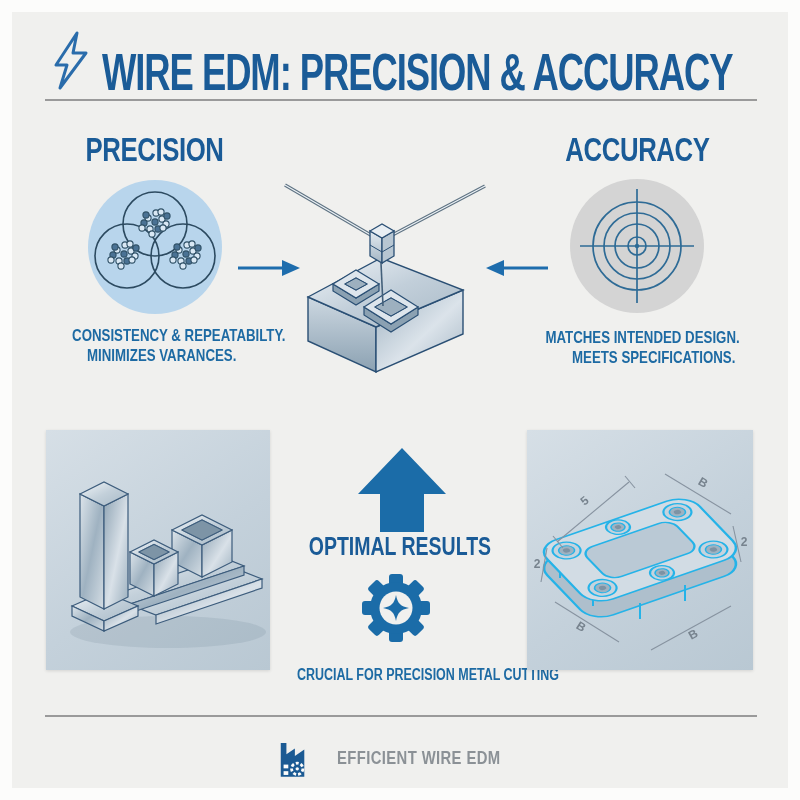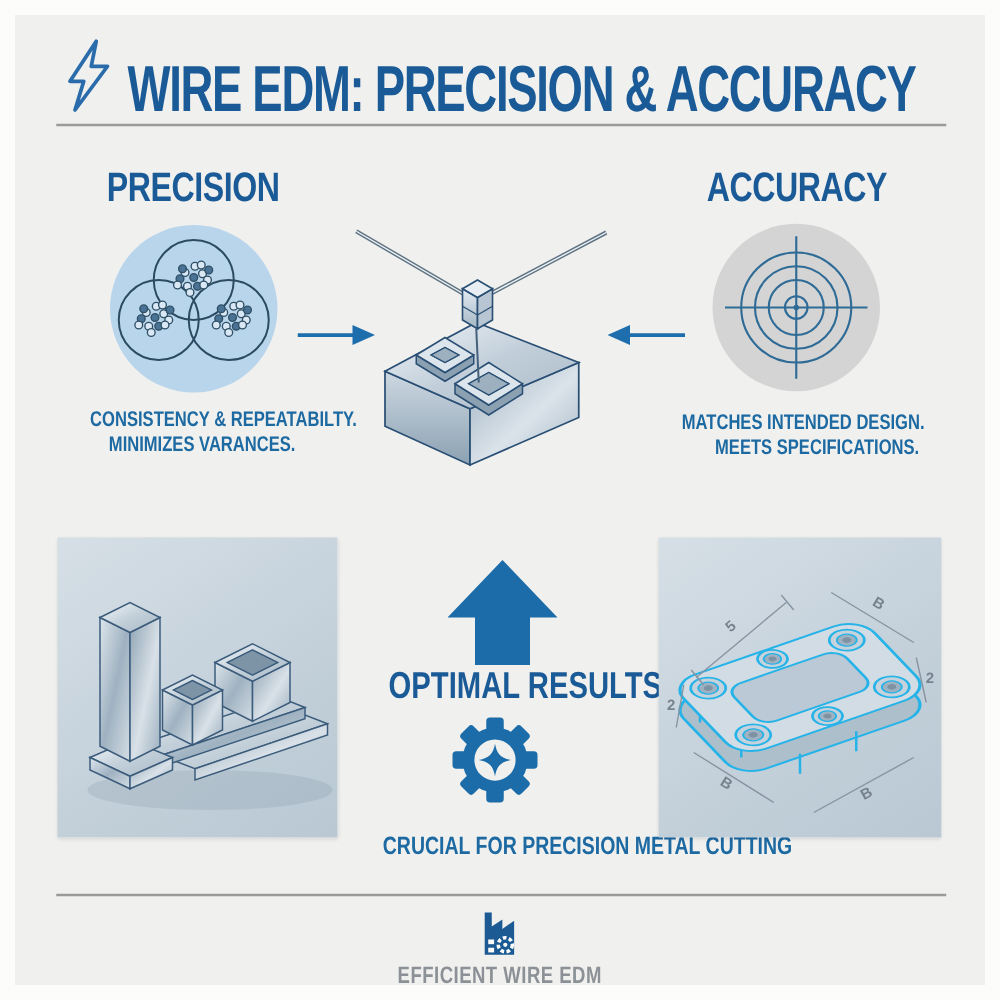--- a/index.html
+++ b/index.html
@@ -234,21 +234,21 @@
       <polygon points="34,64 58,52 82,64 58,76" fill="url(#pTop)" stroke="#3c5c7c" stroke-width="1.2"></polygon>
     </svg>
   </div>
 
   <div class="abs" style="left:358px;top:448px;">
     <svg width="88" height="84" viewBox="0 0 88 84">
       <polygon points="44,0 88,46 66,46 66,84 22,84 22,46 0,46" fill="#1b6ca8"></polygon>
     </svg>
   </div>
 
-  <div class="abs" style="left:280px;top:532px;width:240px;text-align:center;font-size:30px;font-weight:bold;color:#1a5b97;">
+  <div class="abs" style="left:280px;top:532px;width:240px;text-align:center;font-size:25px;font-weight:bold;color:#1a5b97;">
     <span class="t-cond">OPTIMAL RESULTS</span>
   </div>
 
   <div class="abs" style="left:356px;top:568px;">
     <svg width="80" height="80" viewBox="0 0 80 80">
       <g transform="translate(40,40)" fill="#1b6ca8">
         <g>
           <rect x="-7" y="-34" width="14" height="14" rx="3"></rect>
           <rect x="-7" y="-34" width="14" height="14" rx="3" transform="rotate(45)"></rect>
           <rect x="-7" y="-34" width="14" height="14" rx="3" transform="rotate(90)"></rect>
@@ -258,21 +258,21 @@
           <rect x="-7" y="-34" width="14" height="14" rx="3" transform="rotate(270)"></rect>
           <rect x="-7" y="-34" width="14" height="14" rx="3" transform="rotate(315)"></rect>
         </g>
         <circle r="26"></circle>
         <circle r="16.5" fill="#f0f0ee"></circle>
         <path d="M0,-13 C1.6,-4.6 4.6,-1.6 13,0 C4.6,1.6 1.6,4.6 0,13 C-1.6,4.6 -4.6,1.6 -13,0 C-4.6,-1.6 -1.6,-4.6 0,-13 Z"></path>
       </g>
     </svg>
   </div>
 
-  <div class="abs cap-blue" style="left:260px;top:666px;width:280px;text-align:center;font-size:20px;font-weight:bold;">
+  <div class="abs cap-blue" style="left:260px;top:666px;width:280px;text-align:center;font-size:16px;font-weight:bold;">
     <span class="t-cond">CRUCIAL FOR PRECISION METAL CUTTING</span>
   </div>
 
   <div class="abs panel" style="left:527px;top:430px;width:226px;height:240px;">
     <svg width="226" height="240" viewBox="0 0 226 240">
 
       <g transform="translate(113,136) scale(1,0.6) rotate(-30)">
         <rect x="-88" y="-57" width="176" height="114" rx="24" fill="#aebfcc" stroke="#25b3e8" stroke-width="2.6"></rect>
       </g>
 
@@ -337,21 +337,21 @@
         <text x="217" y="116">2</text>
         <text x="10" y="138">2</text>
         <text x="52" y="200" transform="rotate(32 52 200)">B</text>
         <text x="168" y="208" transform="rotate(-29 168 208)">B</text>
       </g>
     </svg>
   </div>
 
   <div class="abs divider" style="left:45px;top:715px;width:712px;"></div>
 
-  <div class="abs center-row" style="left:0;top:732px;width:800px;height:52px;gap:5px;flex-direction:column;">
+  <div class="abs center-row" style="left:0;top:732px;width:800px;height:52px;gap:5px;">
     <span>
       <svg width="32" height="40" viewBox="0 0 34 40">
         <path d="M4,4 h6 v12 l9,-6 v8 l10,-7 v29 H4 Z" fill="#1b5a93"></path>
         <rect x="7" y="27" width="5" height="4" fill="#fcfcfb"></rect>
         <rect x="7" y="34" width="5" height="4" fill="#fcfcfb"></rect>
         <circle cx="21.5" cy="31.5" r="6" fill="none" stroke="#fcfcfb" stroke-width="3" stroke-dasharray="3.1 2.1"></circle>
         <circle cx="21.5" cy="31.5" r="1.8" fill="#fcfcfb"></circle>
       </svg>
     </span>
     <span style="font-size:19px;font-weight:bold;letter-spacing:.5px;color:#8b9196;">

